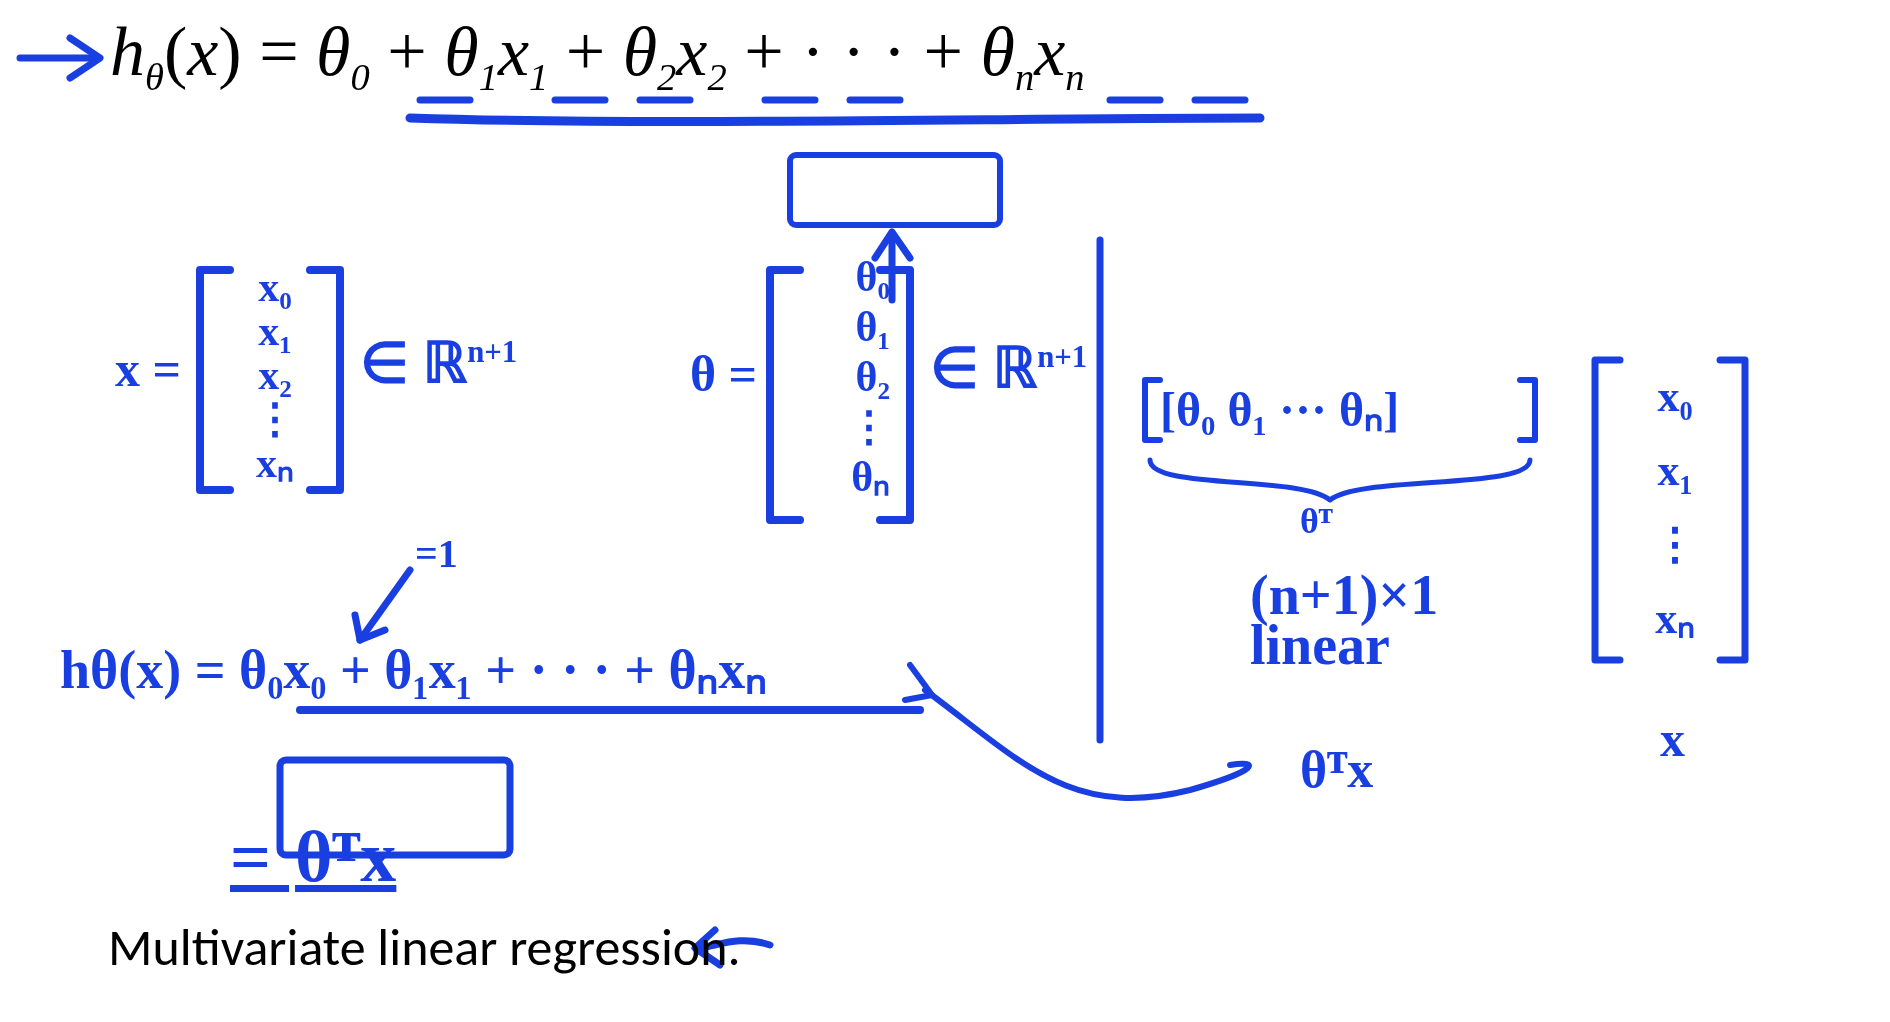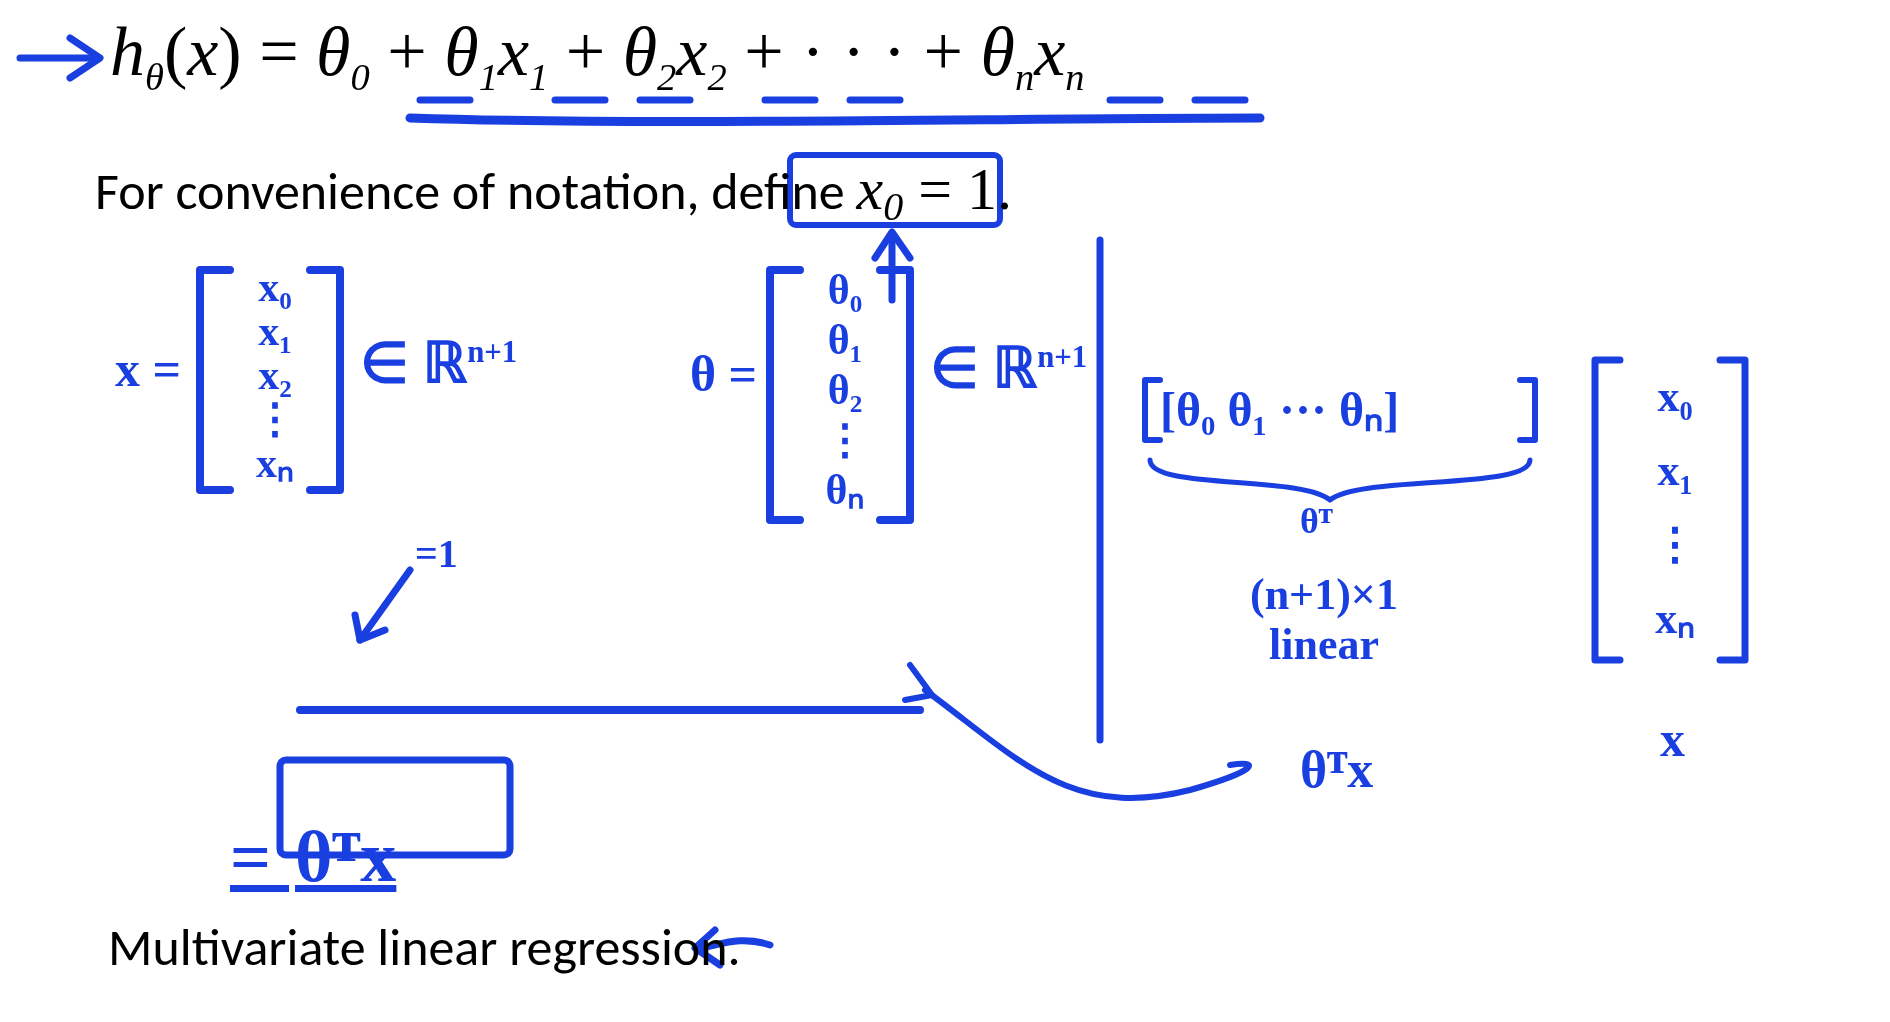--- a/index.html
+++ b/index.html
@@ -113,63 +113,60 @@
 
       <path d="M770 945 C740 935, 720 945, 700 948" stroke-width="7"></path>
       <path d="M715 930 L695 948 L720 965" stroke-width="7"></path>
     </g>
   </svg>
 
   <div class="layer eq" style="left:110px; top:12px; font-size:70px;">
     <span class="mathit">h</span><span class="mathit sub">θ</span><span class="mathrm">(</span><span class="mathit">x</span><span class="mathrm">)</span><span class="mathrm"> = </span><span class="mathit">θ</span><span class="mathrm sub">0</span><span class="mathrm"> + </span><span class="mathit">θ</span><span class="mathrm sub">1</span><span class="mathit">x</span><span class="mathrm sub">1</span><span class="mathrm"> + </span><span class="mathit">θ</span><span class="mathrm sub">2</span><span class="mathit">x</span><span class="mathrm sub">2</span><span class="mathrm"> + · · · + </span><span class="mathit">θ</span><span class="mathit sub">n</span><span class="mathit">x</span><span class="mathit sub">n</span>
   </div>
 
-  <div class="layer" style="left:95px; top:155px; font-size:52px;">
-    <span class="typed">For convenience of notation, define </span>
-    <span class="mathit" style="font-size:60px;">x</span><span class="mathrm sub" style="font-size:40px;">0</span><span class="mathrm" style="font-size:60px;"> = 1.</span>
-  </div>
 
 
   <div class="layer hand" style="left:115px; top:340px; font-size:50px;">x =</div>
   <div class="layer hand" style="left:235px; top:265px; font-size:42px; line-height:44px; text-align:center; width:80px;">
     <div>x₀</div>
     <div>x₁</div>
     <div>x₂</div>
     <div>⋮</div>
     <div>xₙ</div>
   </div>
   <div class="layer hand" style="left:360px; top:330px; font-size:56px;">
     <span>∈ ℝ</span><span class="sup" style="font-style:normal;">n+1</span>
   </div>
 
   <div class="layer hand" style="left:690px; top:345px; font-size:50px;">θ =</div>
-  <div class="layer hand" style="left:800px; top:265px; font-size:42px; line-height:50px; text-align:center; width:90px;">
+  <div class="layer hand" style="left:800px; top:252px; font-size:42px; line-height:50px; text-align:right; width:90px;">
     <div>θ₀</div>
     <div>θ₁</div>
     <div>θ₂</div>
     <div>⋮</div>
     <div>θₙ</div>
   </div>
   <div class="layer hand" style="left:930px; top:335px; font-size:56px;">
     <span>∈ ℝ</span><span class="sup" style="font-style:normal;">n+1</span>
   </div>
 
   <div class="layer hand" style="left:415px; top:530px; font-size:40px;">=1</div>
 
+  <div class="layer hand eq" style="left:60px; top:630px; font-size:54px;">hθ(x) = θ₀x₀ + θ₁x₁ + · · · + θₙxₙ</div>
 
   <div class="layer hand" style="left:230px; top:816px; font-size:72px;text-decoration:underline;">
     <span>= </span>
     <span style="margin-left:6px;">θᵀx</span>
   </div>
 
   <div class="layer hand eq" style="left:1160px; top:375px; font-size:48px;">[θ₀ θ₁ ··· θₙ]</div>
 
   <div class="layer hand" style="left:1300px; top:500px; font-size:36px;">θᵀ</div>
 
-  <div class="layer hand" style="left:1250px; top:570px; font-size:44px; text-align:center; line-height:50px;">
+  <div class="layer hand" style="left:1250px; top:570px; font-size:56px; text-align:left; line-height:50px;">
     <div>(n+1)×1</div>
     <div>linear</div>
   </div>
 
   <div class="layer hand" style="left:1300px; top:740px; font-size:52px;">θᵀx</div>
 
   <div class="layer hand" style="left:1625px; top:360px; font-size:44px; line-height:74px; text-align:center; width:100px;">
     <div>x₀</div>
     <div>x₁</div>
     <div>⋮</div>

